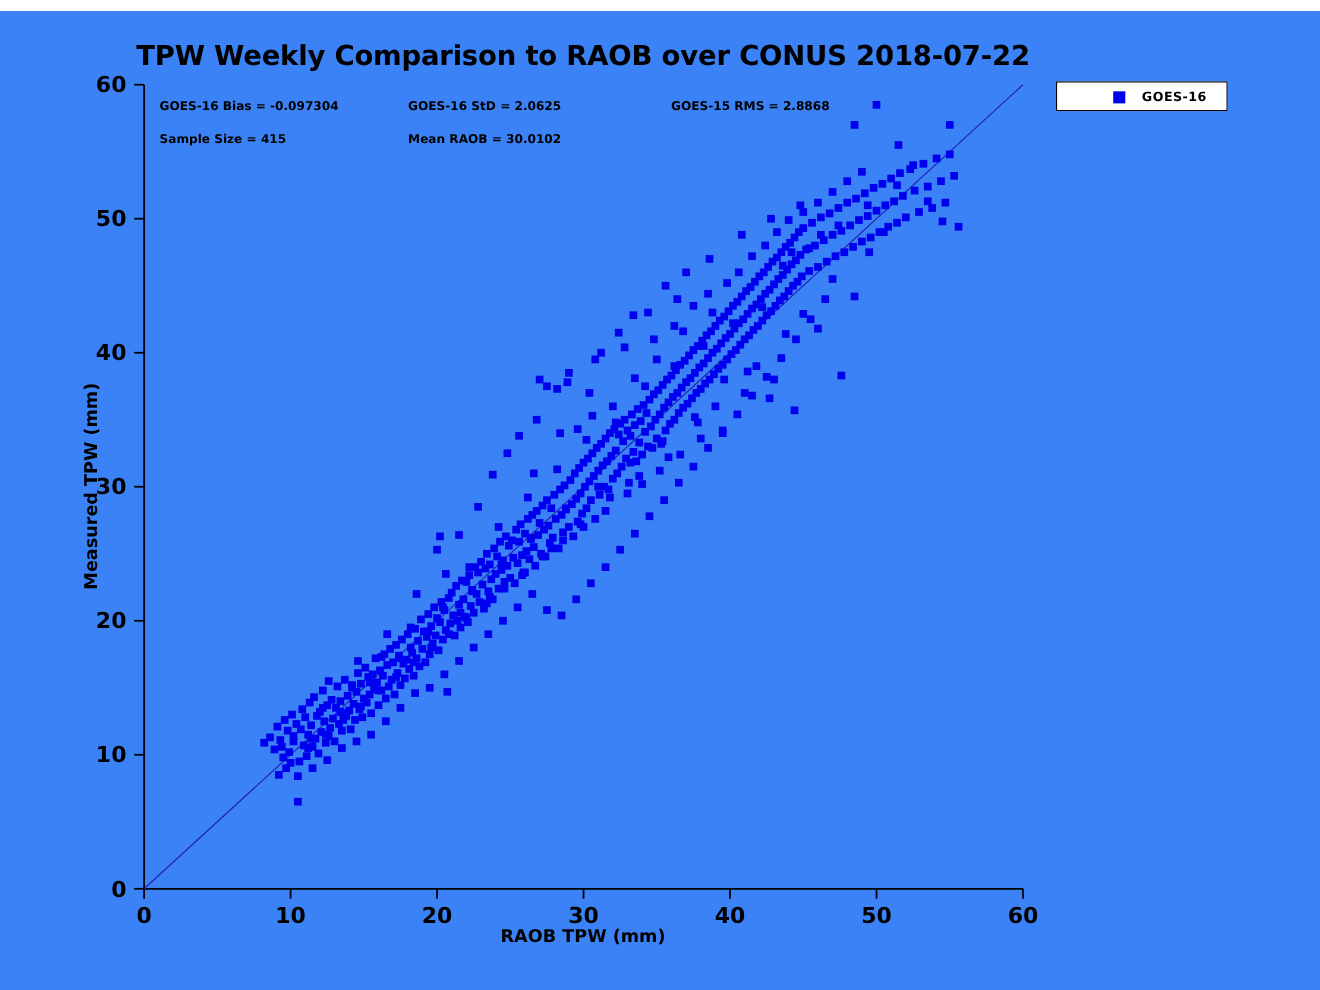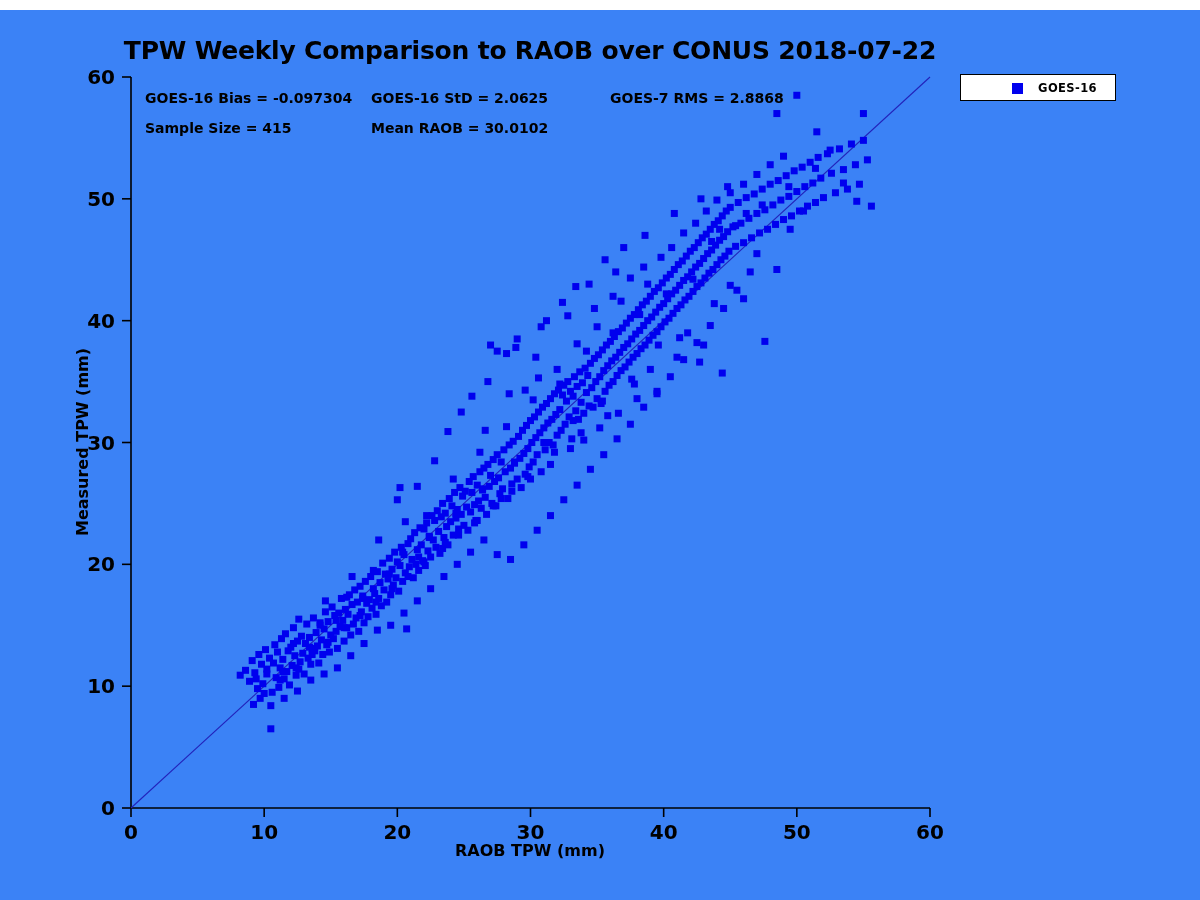--- a/index.html
+++ b/index.html
@@ -28,21 +28,21 @@
     width: 1060px;
     text-align: center;
     font-size: 25px;
     font-weight: bold;
     color: #000000;
     letter-spacing: -0.2px;
     white-space: nowrap;
   }
   .stat-line {
     position: absolute;
-    font-size: 14px;
+    font-size: 11px;
     font-weight: bold;
     color: #000000;
     white-space: nowrap;
   }
   #stat-bias  { left: 145px; top: 80px; }
   #stat-std   { left: 371px; top: 80px; }
   #stat-rms   { left: 610px; top: 80px; }
   #stat-n     { left: 145px; top: 110px; }
   #stat-mean  { left: 371px; top: 110px; }
 
@@ -94,21 +94,21 @@
 </style>
 </head>
 <body>
 
 <div id="figure">
 
   <div id="chart-title">TPW Weekly Comparison to RAOB over CONUS 2018-07-22</div>
 
   <div class="stat-line" id="stat-bias">GOES-16 Bias = -0.097304</div>
   <div class="stat-line" id="stat-std">GOES-16 StD = 2.0625</div>
-  <div class="stat-line" id="stat-rms">GOES-7 RMS = 2.8868</div>
+  <div class="stat-line" id="stat-rms">GOES-15 RMS = 2.8868</div>
   <div class="stat-line" id="stat-n">Sample Size = 415</div>
   <div class="stat-line" id="stat-mean">Mean RAOB = 30.0102</div>
 
   <svg id="plot-svg" width="1200" height="900">
     <g id="axis-group">
       <line id="y-axis-line" x1="131" y1="67" x2="131" y2="798" stroke="#000000" stroke-width="1.6"></line>
       <line id="x-axis-line" x1="131" y1="798" x2="930" y2="798" stroke="#000000" stroke-width="1.6"></line>
     </g>
     <g id="x-ticks">
         <line x1="131" y1="798" x2="131" y2="807" stroke="#000000" stroke-width="1.6"></line>

